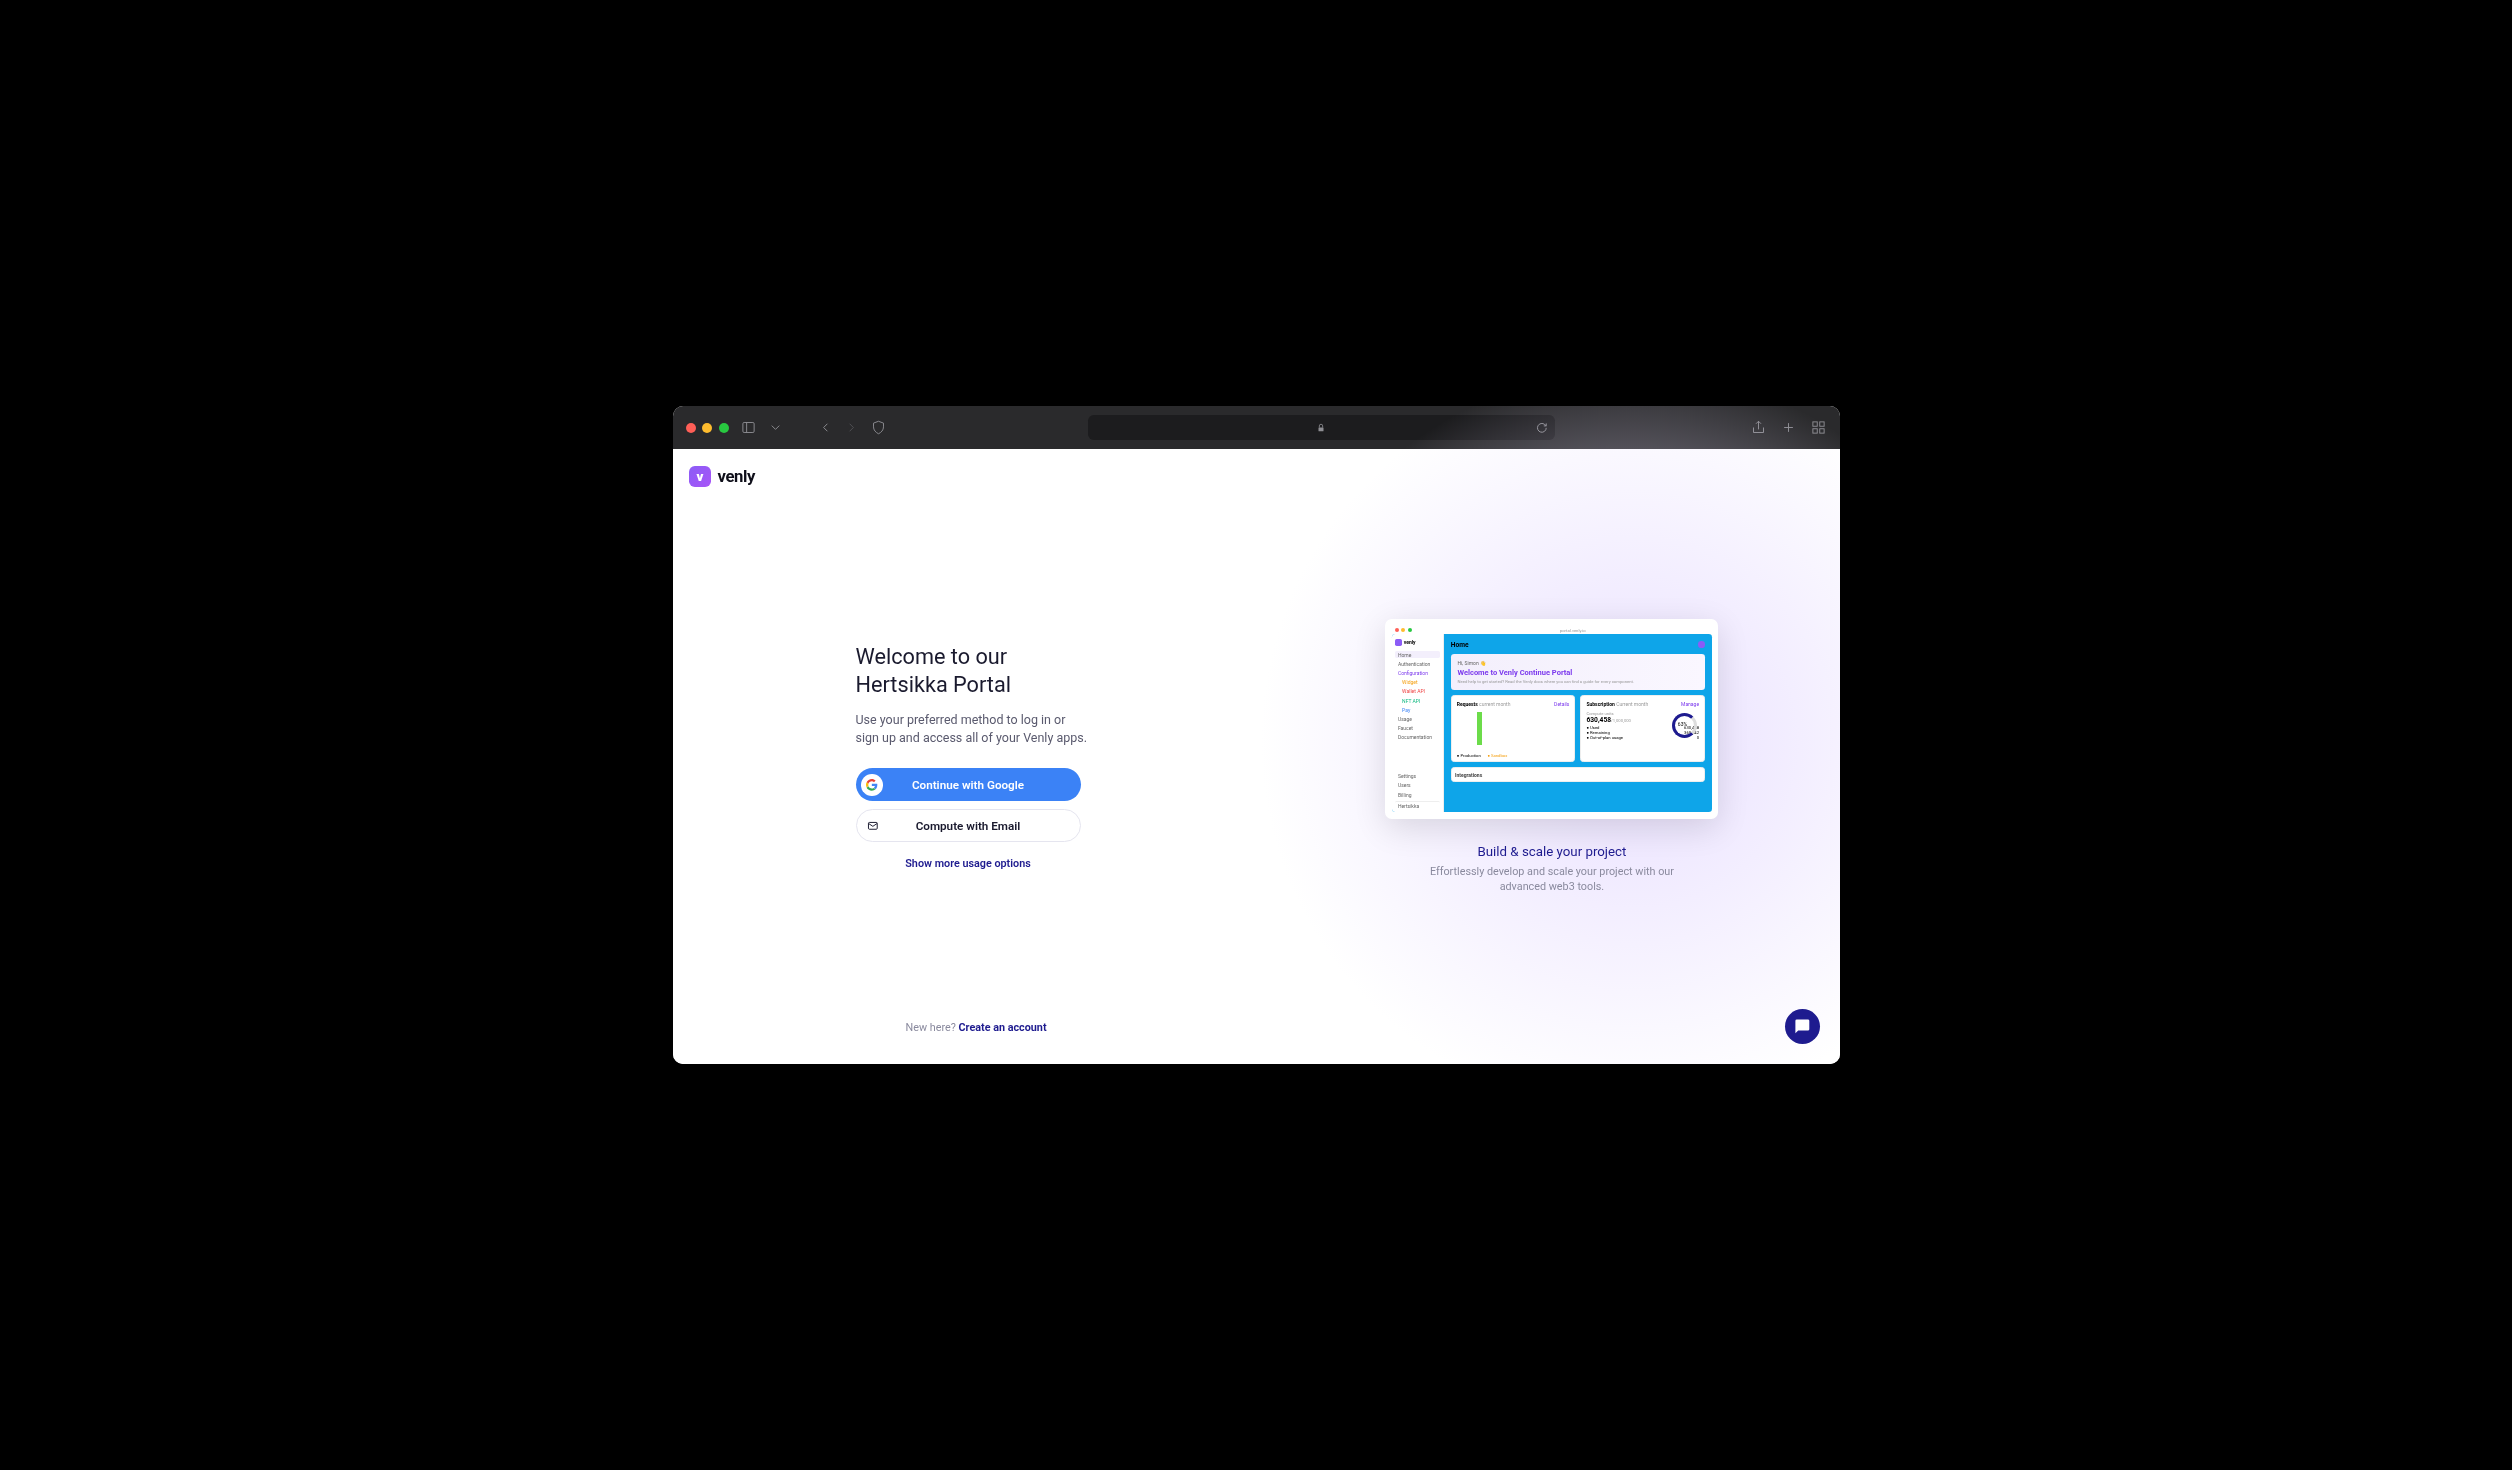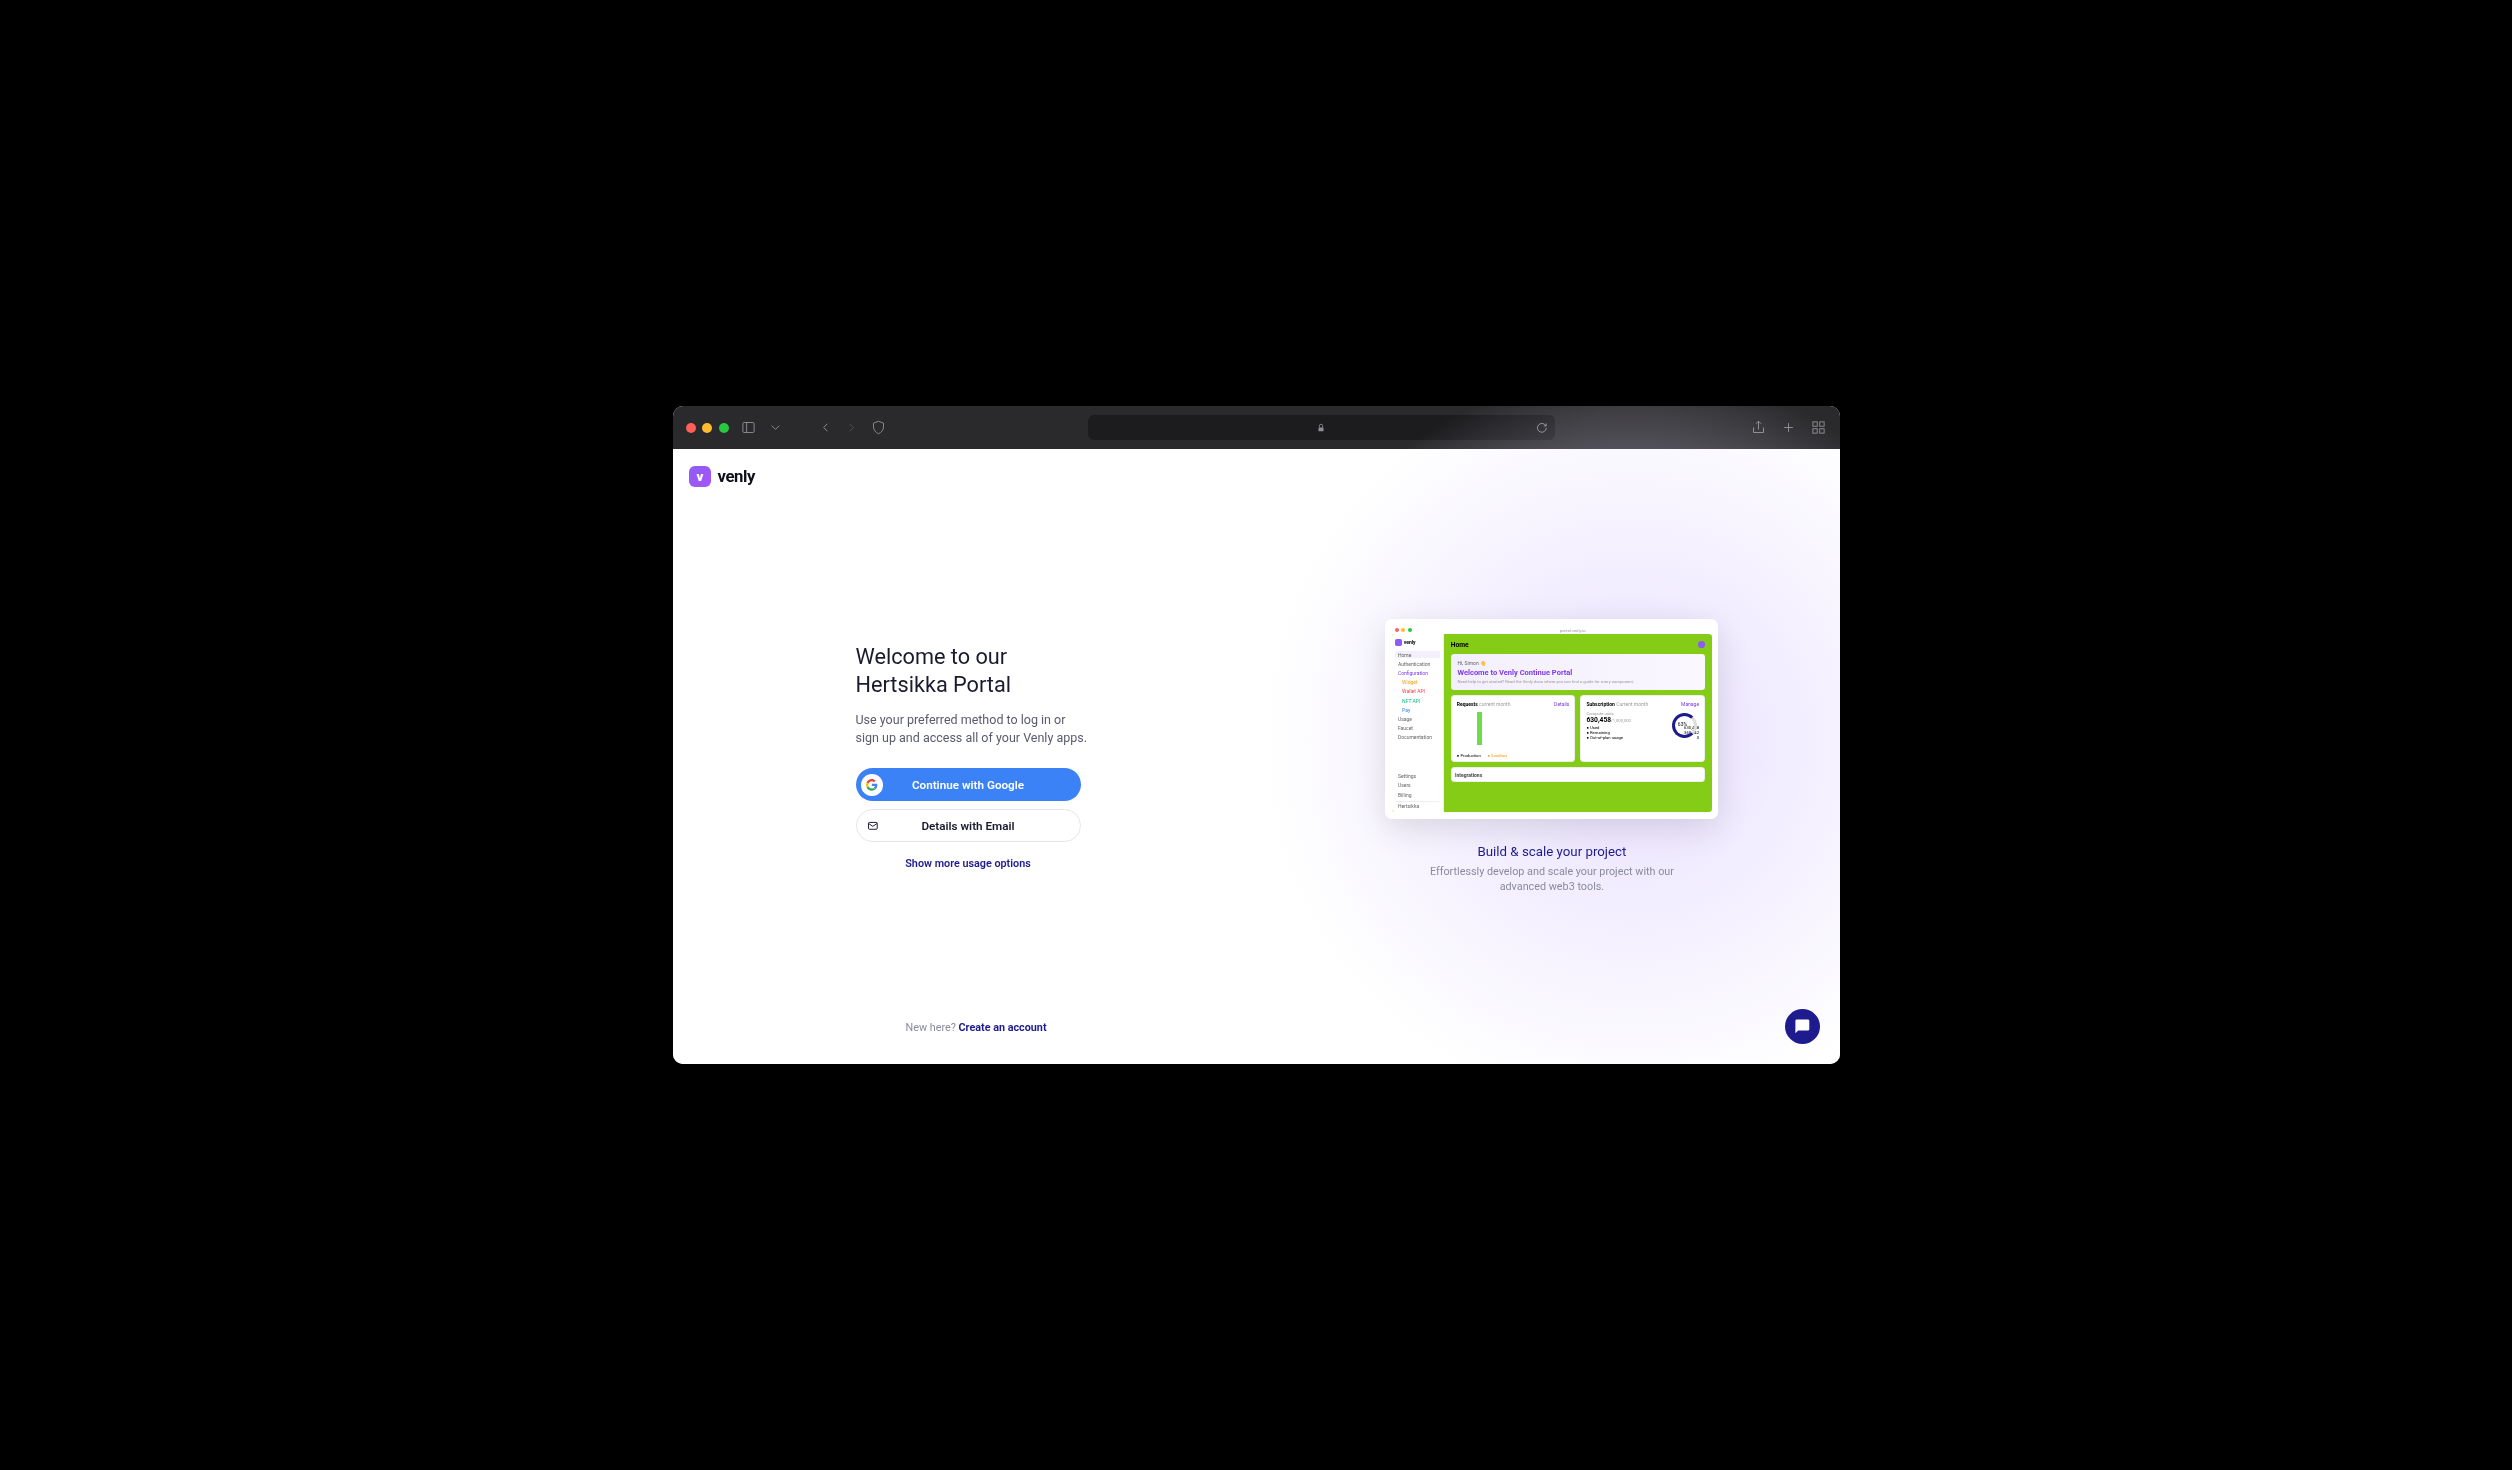--- a/index.html
+++ b/index.html
@@ -33,21 +33,21 @@
 .btn-google{background:#3b82f6;color:#fff}
 .btn-email{background:#fff;color:#1a1a2e;border:0.8px solid #e5e5ef}
 .more{width:225px;text-align:center;font-size:10.8px;color:#1e1b8f;font-weight:600;margin-top:6.7px;cursor:pointer}
 .footer-line{position:absolute;bottom:30px;left:233px;font-size:10.8px;color:#8a8a9e}
 .footer-line a{color:#1e1b8f;font-weight:700;text-decoration:none}
 
 .right{flex:1;display:flex;flex-direction:column;align-items:center;justify-content:center;z-index:1;padding-right:50px}
 .preview{width:333px;height:200px;background:#fff;border-radius:6.7px;box-shadow:0 8.3px 33px rgba(0,0,0,.12);padding:6.7px;display:flex;flex-direction:column;font-size:5px}
 .pv-chrome{height:8.3px;display:flex;align-items:center;gap:2.5px;padding:0 2.5px}
 .pv-chrome span{width:4.2px;height:4.2px;border-radius:50%}
-.pv-body{flex:1;display:flex;background:#84cc16;border-radius:3.3px;overflow:hidden}
+.pv-body{flex:1;display:flex;background:#0ea5e9;border-radius:3.3px;overflow:hidden}
 .pv-side{width:52px;background:#fff;border-right:0.8px solid #eee;padding:5px 3.3px;display:flex;flex-direction:column;gap:2.5px}
 .pv-logo{display:flex;align-items:center;gap:1.7px;margin-bottom:3.3px}
 .pv-logo-mark{width:6.7px;height:6.7px;background:#8b5cf6;border-radius:1.7px}
 .pv-item{height:6.7px;border-radius:1.7px;display:flex;align-items:center;padding-left:2.5px;color:#666}
 .pv-item.active{background:#f3effc}
 .pv-main{flex:1;padding:6.7px;display:flex;flex-direction:column;gap:5px}
 .pv-hero{background:linear-gradient(90deg,#f3effc,#faf7ff);border-radius:3.3px;padding:6.7px}
 .pv-hero h1{color:#7c3aed;font-size:7.5px;margin-top:1.7px}
 .pv-cards{display:flex;gap:5px}
 .pv-card{flex:1;background:#fff;border:0.8px solid #eee;border-radius:3.3px;padding:5px;position:relative;height:67px}
@@ -158,21 +158,21 @@
     </span>
     <span>Continue with Google</span>
    </button>
    <button class="btn btn-email">
     <span class="icon-circ" style="background:transparent">
      <svg width="11.7" height="11.7" viewBox="0 0 24 24" fill="none" stroke="#1a1a2e" stroke-width="2">
               <rect x="3" y="5" width="18" height="14" rx="2"></rect>
               <polyline points="3 7 12 13 21 7"></polyline>
             </svg>
     </span>
-    <span>Details with Email</span>
+    <span>Compute with Email</span>
    </button>
    <div class="more">Show more usage options</div>
    <div class="footer-line">
      <span>New here? </span><a href="#">Create an account</a>
    </div>
   </div>
 
   <div class="right">
    <div class="preview">
     <div class="pv-chrome">

